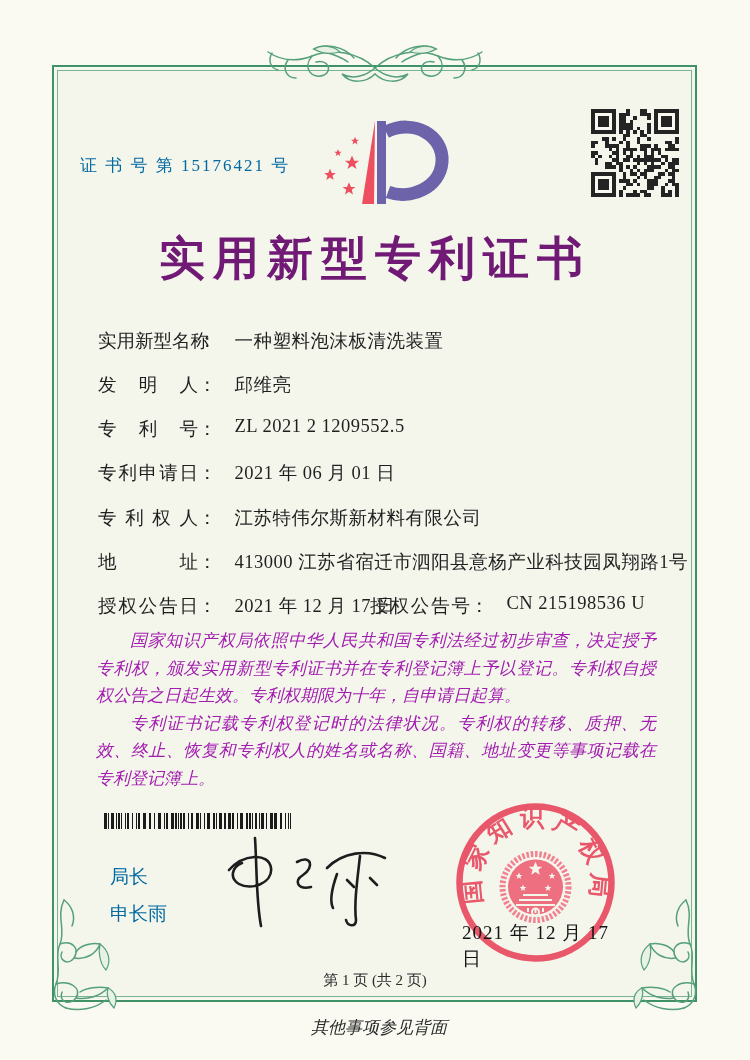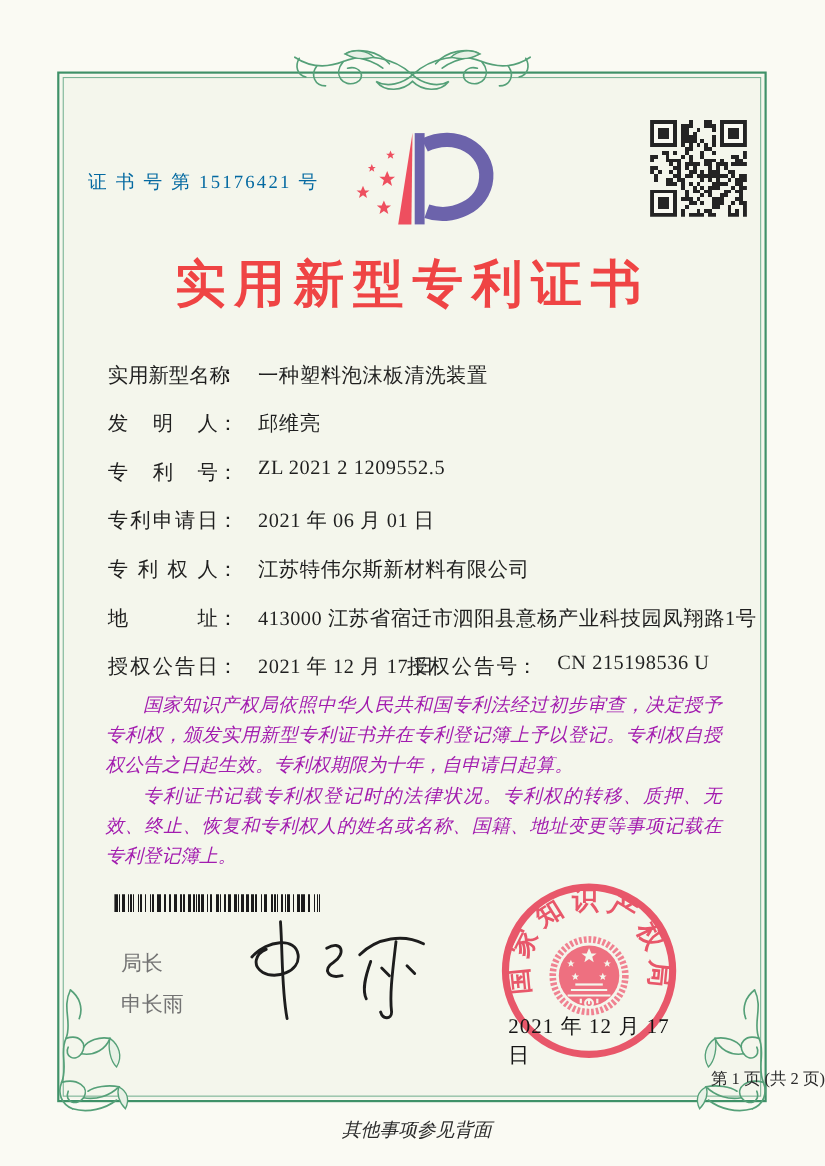--- a/index.html
+++ b/index.html
@@ -13,34 +13,34 @@
   }
   html,body{margin:0;padding:0;}
   body{background:#ffffff;font-family:"Liberation Serif","DejaVu Serif",serif;}
   .page{position:relative;width:750px;height:1060px;background:#fafaf3;overflow:hidden;color:var(--text);}
   .paper-inner{position:absolute;left:55px;top:68px;width:640px;height:931px;background:#f4f6ec;}
   .frame-outer{position:absolute;left:52px;top:65px;width:641px;height:933px;border:2.5px solid var(--border-green);}
   .frame-inner{position:absolute;inset:3px;border:1px solid var(--border-green-light);}
   .cert-no{position:absolute;left:80px;top:118px;font-size:17px;letter-spacing:2px;color:#0369a1;margin-top:36px;}
   .logo{position:absolute;left:296px;top:110px;width:170px;height:100px;}
   .qr{position:absolute;left:591px;top:109px;width:88px;height:88px;}
-  .title{position:absolute;left:0;top:228px;width:750px;text-align:center;font-size:46px;font-weight:bold;letter-spacing:8px;color:#ef4444;}
+  .title{position:absolute;left:0;top:228px;width:750px;text-align:center;font-size:46px;font-weight:bold;letter-spacing:8px;color:#701a75;}
   .field-row{position:absolute;left:98px;width:560px;height:26px;font-size:18.5px;color:#1f1f1f;white-space:nowrap;}
   .field-label{display:inline-block;width:100px;text-align:justify;text-align-last:justify;vertical-align:top;}
   .field-colon{display:inline-block;vertical-align:top;}
   .field-value{display:inline-block;margin-left:18px;vertical-align:top;letter-spacing:0.5px;}
   .grant-group{position:absolute;left:272px;top:0;}
   .paras{position:absolute;left:96px;top:627px;width:560px;font-size:17px;line-height:27.5px;text-align:justify;color:#a21caf;font-style:italic;}
   .paras p{margin:0;text-indent:2em;}
   .barcode{position:absolute;left:104px;top:813px;width:190px;height:16px;}
-  .commissioner{position:absolute;left:110px;top:858px;font-family:Liberation Sans, sans-serif;font-size:19px;color:#737373;line-height:37px;}
+  .commissioner{position:absolute;left:110px;top:858px;font-family:Liberation Sans, sans-serif;font-size:19px;color:#0369a1;line-height:37px;}
   .signature{position:absolute;left:215px;top:828px;width:185px;height:105px;}
   .seal{position:absolute;left:448px;top:795px;width:175px;height:175px;opacity:0.92;}
   .seal-date{position:absolute;left:462px;top:920px;width:170px;font-size:19px;color:#141414;letter-spacing:1px;z-index:5;}
-  .page-num{position:absolute;left:0;top:971px;width:750px;text-align:right;font-size:15px;color:#2b2b2b;}
+  .page-num{position:absolute;left:0;top:971px;width:750px;text-align:center;font-size:15px;color:#2b2b2b;}
   .back-note{position:absolute;left:4px;top:1016px;width:750px;text-align:center;font-size:17px;font-style:italic;color:#2b2b2b;}
   .orn-top{position:absolute;left:258px;top:38px;width:234px;height:52px;}
   .orn-bl{position:absolute;left:46px;top:896px;width:78px;height:118px;}
   .orn-br{position:absolute;left:626px;top:896px;width:78px;height:118px;transform:scaleX(-1);}
   .orn{stroke:var(--ornament-green);fill:none;stroke-width:1.5;stroke-linecap:round;}
   .orn-fill{fill:#e8f1e6;stroke:var(--ornament-green);stroke-width:1.2;}
   .seal-ring{stroke:var(--seal-red);fill:none;}
   .seal-fill{fill:var(--seal-red);}
   .seal-soft{fill:#ee6577;}
   .seal-wreath{stroke:#f0798a;fill:none;}

